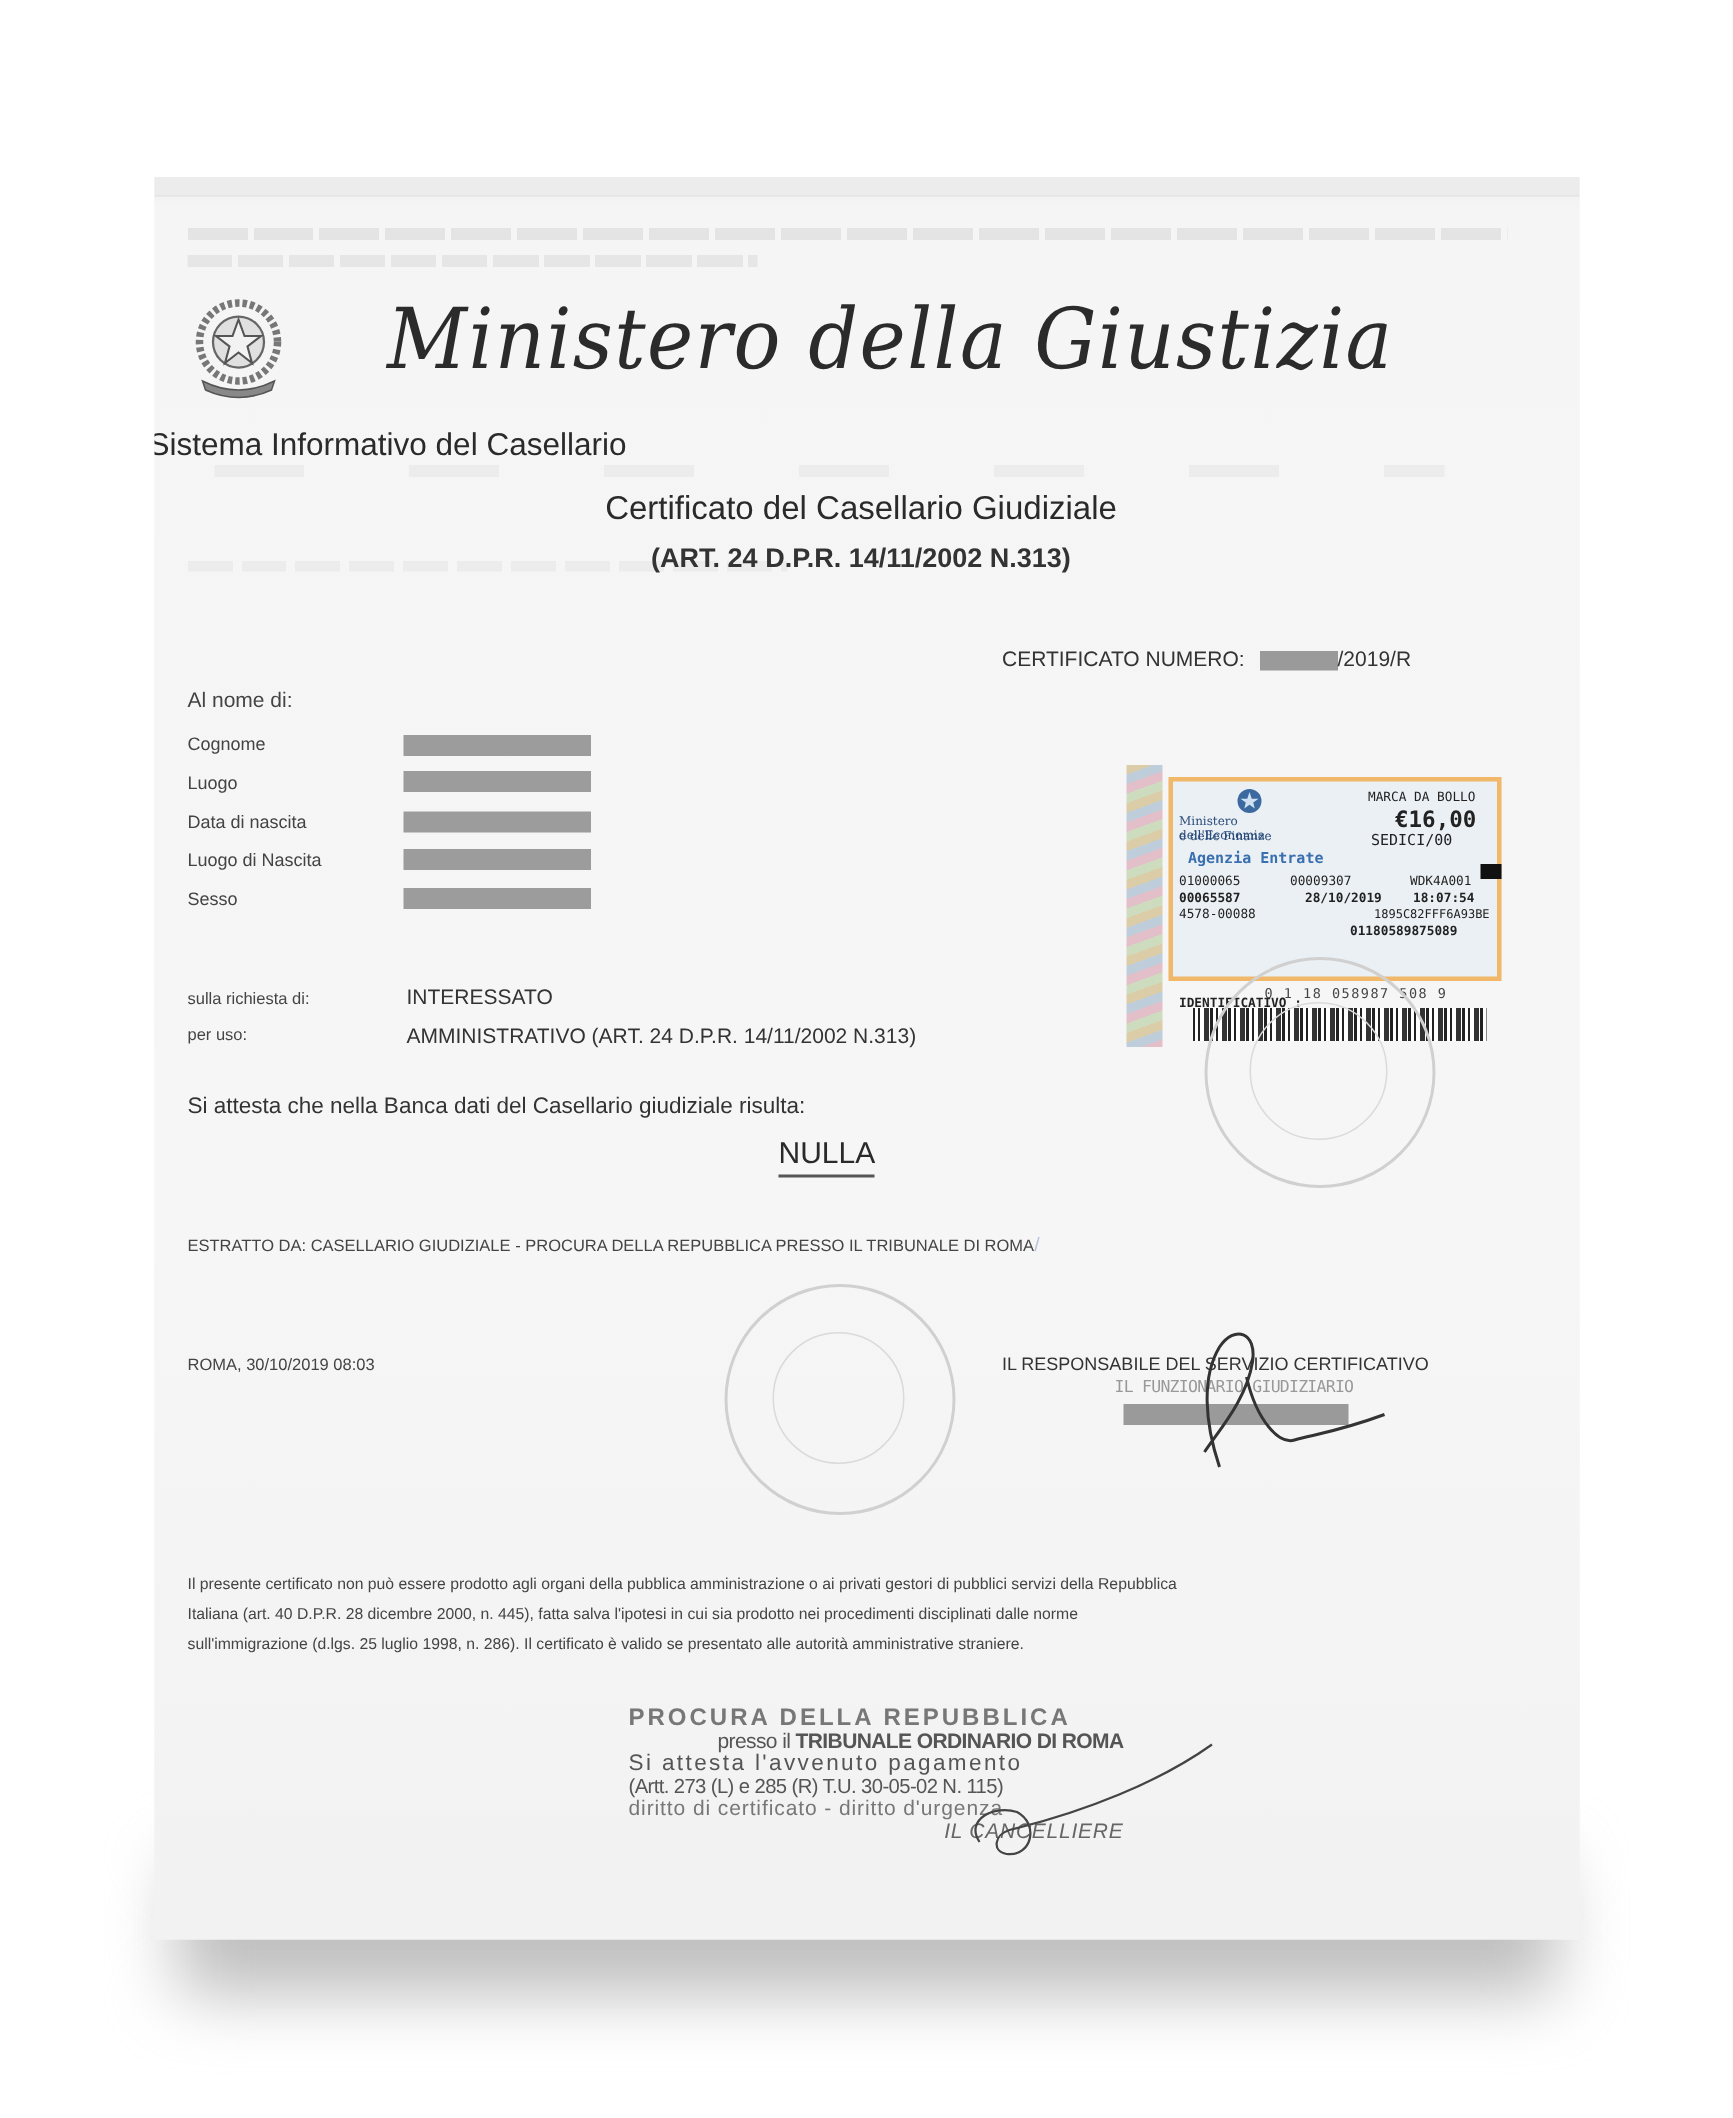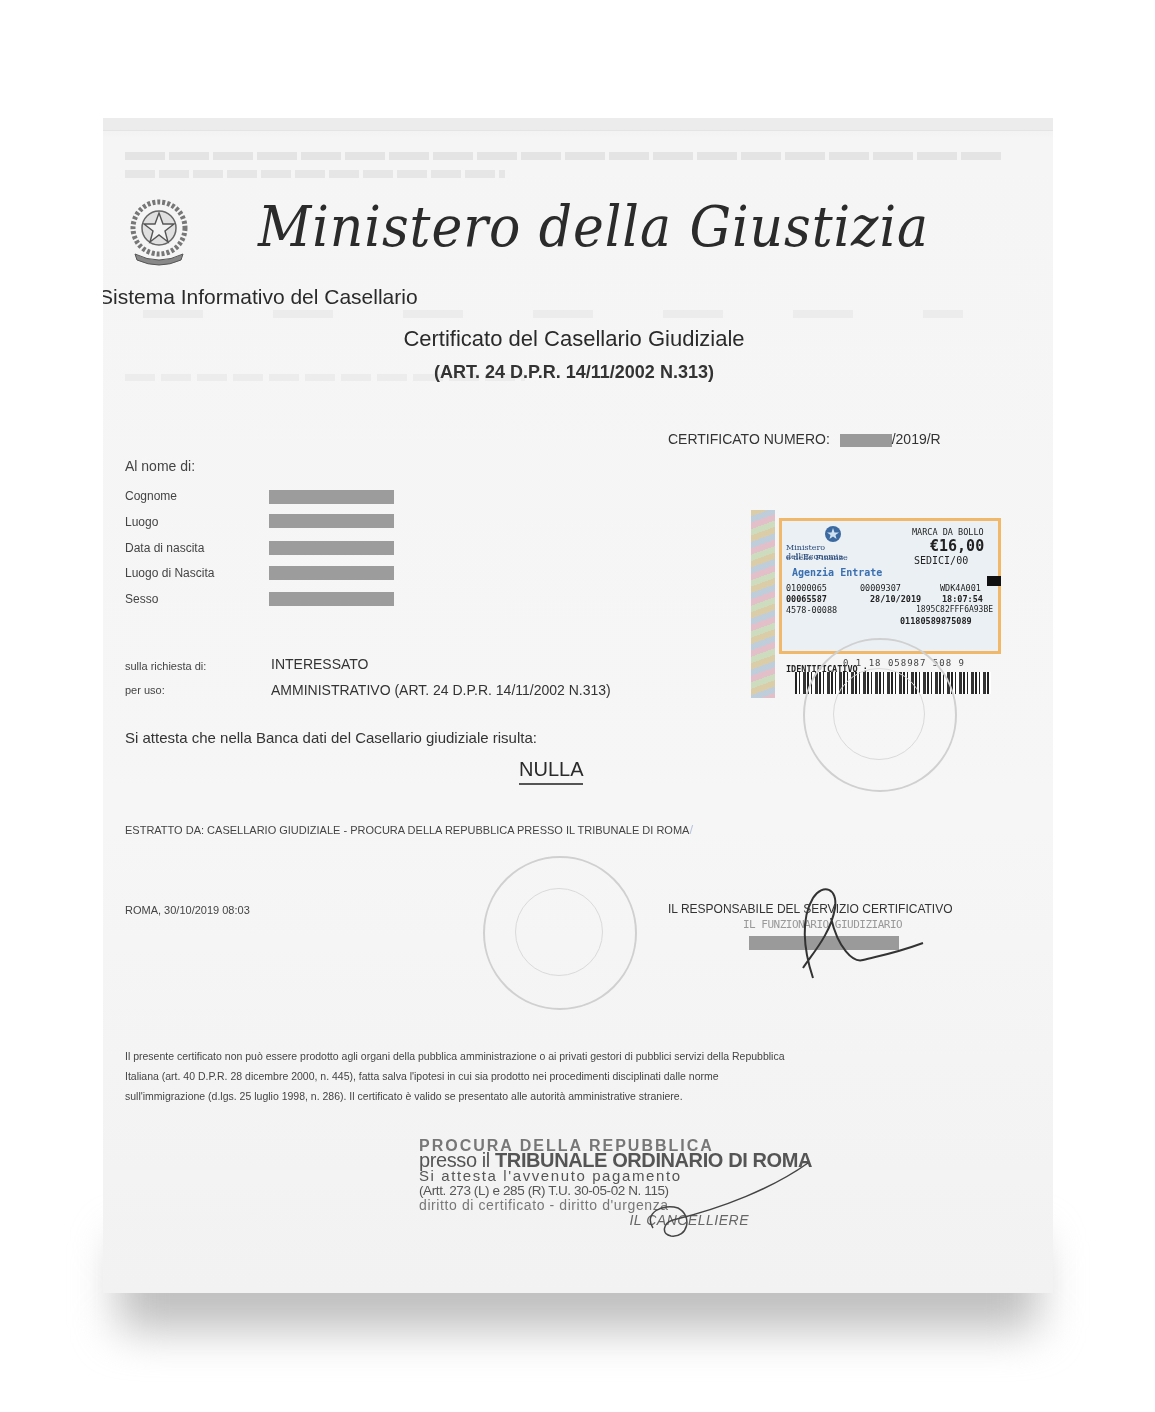--- a/index.html
+++ b/index.html
@@ -49,21 +49,21 @@
   .roma { position: absolute; left: 22px; top: 786px; font-size: 11px; color: #444; }
   .resp { position: absolute; left: 565px; top: 784px; font-size: 12px; color: #333; white-space: nowrap; }
   .funz { position: absolute; left: 640px; top: 800px; font-size: 11px; color: #999; font-family: "DejaVu Sans Mono", monospace; letter-spacing: -0.5px; white-space: nowrap; }
   .funz-redact { position: absolute; left: 646px; top: 818px; width: 150px; height: 14px; background: #9a9a9a; }
 
   .disclaimer { position: absolute; left: 22px; top: 928px; width: 880px; font-size: 10.5px; line-height: 20px; color: #444; }
   .disclaimer p { margin: 0; white-space: nowrap; }
 
   .procura { position: absolute; left: 316px; top: 1020px; width: 330px; color: #555; text-align: right; }
   .procura .l1 { font-size: 16px; font-weight: bold; letter-spacing: 2px; color: #777; text-align: left; white-space: nowrap; }
-  .procura .l2 { font-size: 20px; letter-spacing: -0.4px; text-align: right; white-space: nowrap; color:#555; }
+  .procura .l2 { font-size: 14px; letter-spacing: -0.4px; text-align: right; white-space: nowrap; color:#555; }
   .procura .l2 b { font-weight: bold; }
   .procura .l3 { font-size: 15px; letter-spacing: 1.6px; text-align: left; white-space: nowrap; color:#555; }
   .procura .l4 { font-size: 13.5px; letter-spacing: -0.4px; text-align: left; white-space: nowrap; color:#555; }
   .procura .l5 { font-size: 14px; letter-spacing: 0.6px; text-align: left; white-space: nowrap; color:#777; }
   .procura .l6 { font-size: 14px; font-style: italic; letter-spacing: 0.5px; color:#666; }
   .procura div { line-height: 15px; }
 
   
   .stamp { position: absolute; left: 648px; top: 392px; width: 250px; height: 190px; }
   .holo { position: absolute; left: 0; top: 0; width: 24px; height: 188px;

